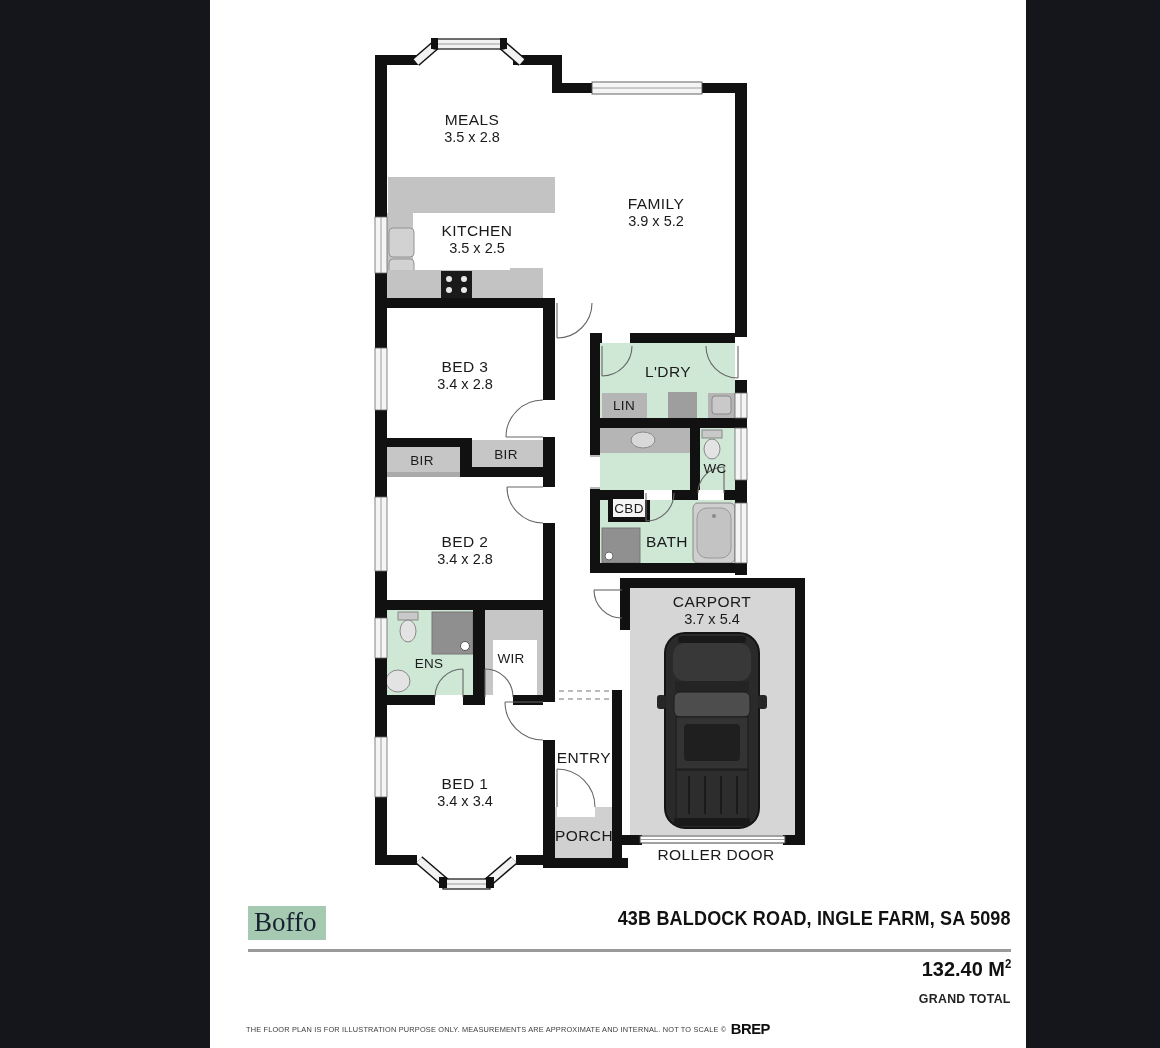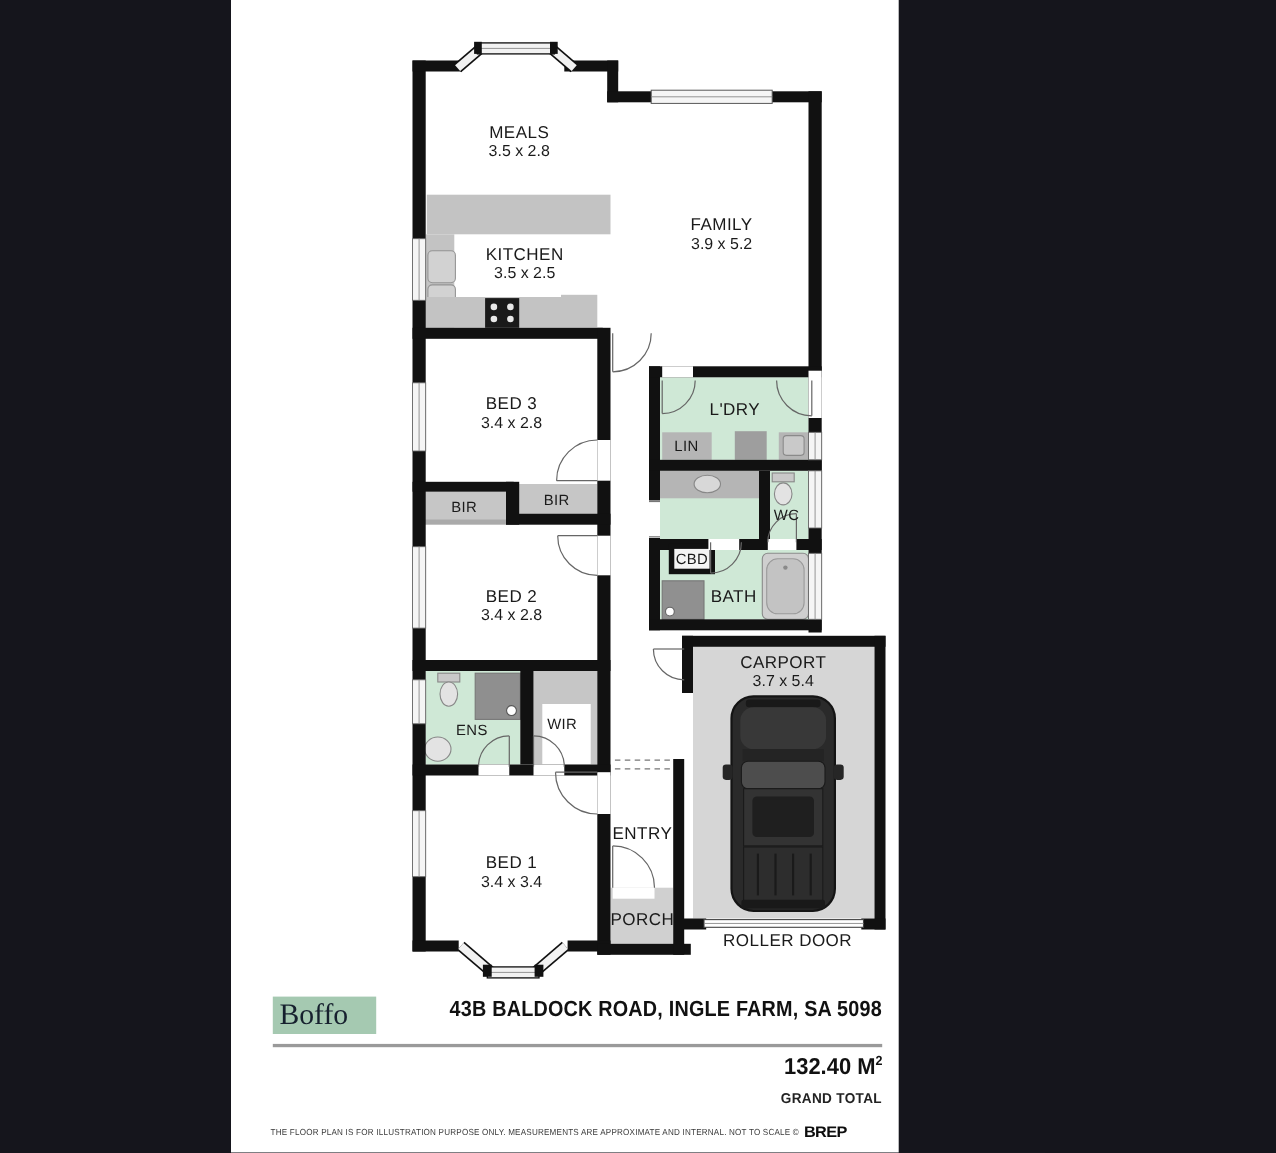--- a/index.html
+++ b/index.html
@@ -1,27 +1,27 @@
 <!DOCTYPE html>
 <html><head>
 <meta charset="utf-8">
 <style>
   html,body{margin:0;padding:0;background:#15151c;}
   .stage{position:relative;width:1160px;height:1048px;background:#15151c;overflow:hidden;
          font-family:"Liberation Sans",sans-serif;}
   .side-panel{position:absolute;top:0;height:1048px;background:#15151c;}
   .side-panel.left{left:0;width:210px;}
   .side-panel.right{left:950px;width:210px;}
-  .sheet{position:absolute;left:210px;top:0;width:607px;height:1048px;background:#ffffff;}
+  .sheet{position:absolute;left:210px;top:0;width:816px;height:1048px;background:#ffffff;}
   svg text{font-family:"Liberation Sans",sans-serif;fill:#1a1a1a;}
   .room-name{font-size:15.5px;letter-spacing:.4px;}
   .room-dims{font-size:14.5px;}
   .small-name{font-size:13.5px;letter-spacing:.3px;}
   .footer-brand{position:absolute;left:38px;top:906px;background:#a5c9b1;color:#16202e;
-    font-family:"Liberation Serif",serif;font-size:27px;line-height:32px;padding:0 25px 2px 6px;}
+    font-family:"Liberation Serif",serif;font-size:27px;line-height:32px;padding:0 9px 2px 6px;}
   .footer-address{position:absolute;right:15px;top:907px;font-weight:bold;font-size:20px;
     color:#111;transform:scaleX(.9);transform-origin:100% 50%;letter-spacing:.2px;white-space:nowrap;}
   .footer-divider{position:absolute;left:38px;right:15px;top:949px;height:3px;background:#9a9a9a;}
   .footer-area{position:absolute;right:15px;top:957px;font-weight:bold;font-size:21px;color:#111;
     transform:scaleX(.95);transform-origin:100% 50%;}
   .footer-area sup{font-size:12px;}
   .footer-grand{position:absolute;right:15px;top:991px;font-weight:bold;font-size:13px;color:#222;
     transform:scaleX(.95);transform-origin:100% 50%;letter-spacing:.3px;}
   .footer-legal{position:absolute;left:36px;top:1021px;font-size:8px;color:#3a3a3a;
     transform:scaleX(.92);transform-origin:0 50%;letter-spacing:.2px;white-space:nowrap;

